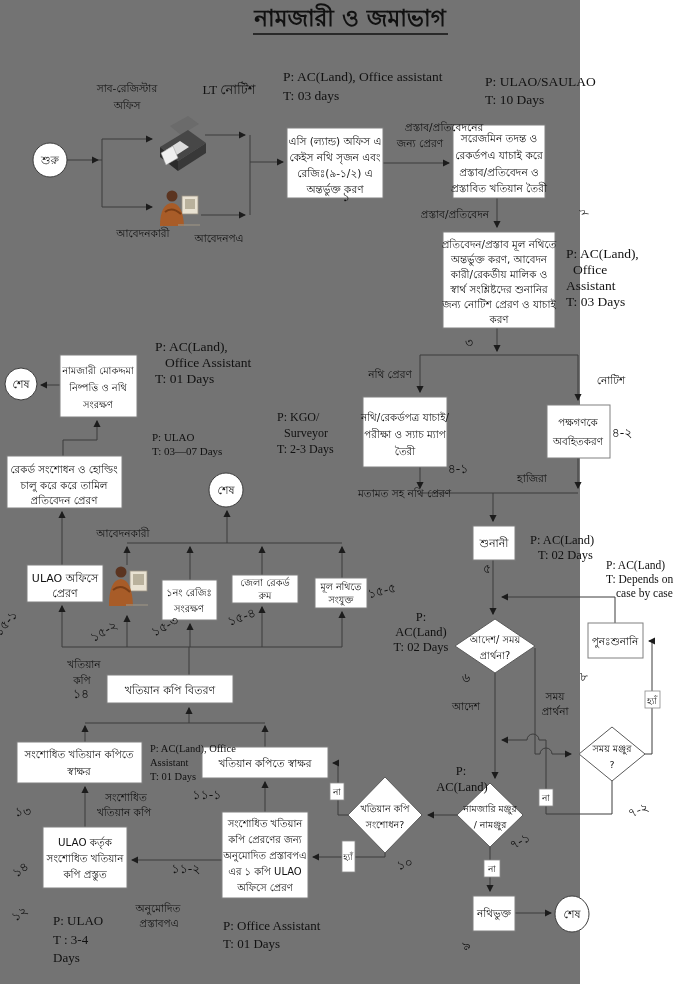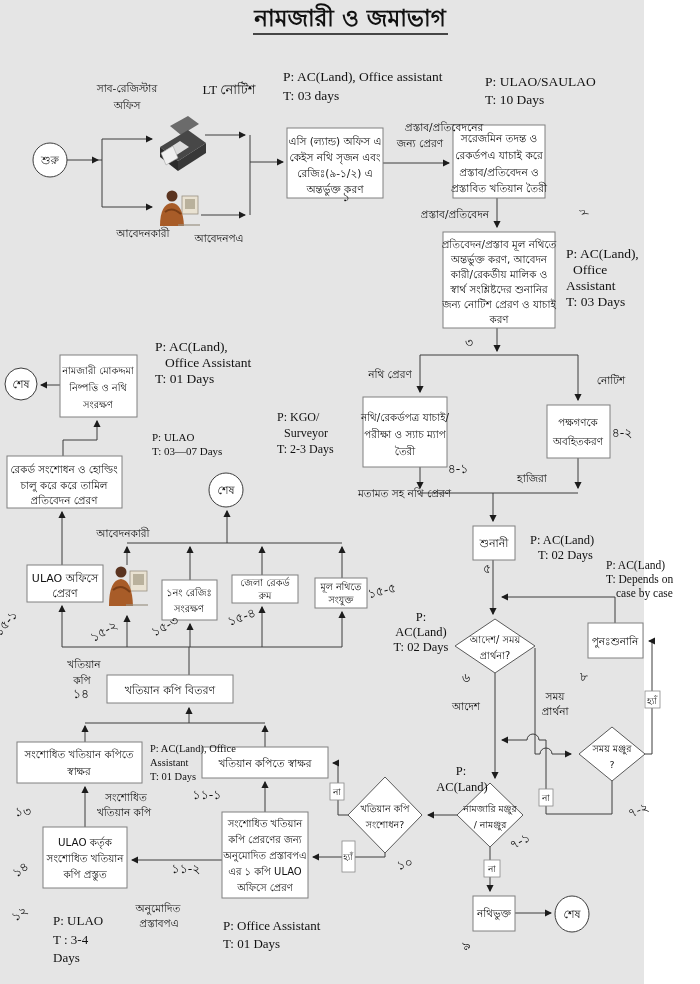--- a/index.html
+++ b/index.html
@@ -1,16 +1,16 @@
 <!DOCTYPE html>
 <html><head>
 <meta charset="utf-8">
 <style>
   html,body{margin:0;padding:0;background:#ffffff;}
-  .page{width:644px;height:984px;position:relative;background:#e5e5e5;}
+  .page{width:580px;height:984px;position:relative;background:#737373;}
   svg{display:block;}
   text{fill:#111;}
   .bn{font-family:"DejaVu Sans",sans-serif;}
   .en{font-family:"Liberation Serif",serif;}
   .edge{stroke:#3c3c3c;stroke-width:1;fill:none;}
   .node{fill:#ffffff;stroke:#808080;stroke-width:1;}
   .diamond{fill:#ffffff;stroke:#5a5a5a;stroke-width:1;}
   .term{fill:#ffffff;stroke:#3c3c3c;stroke-width:1;}
   .lblbox{fill:#ffffff;stroke:#8a8a8a;stroke-width:0.8;}
 </style>

